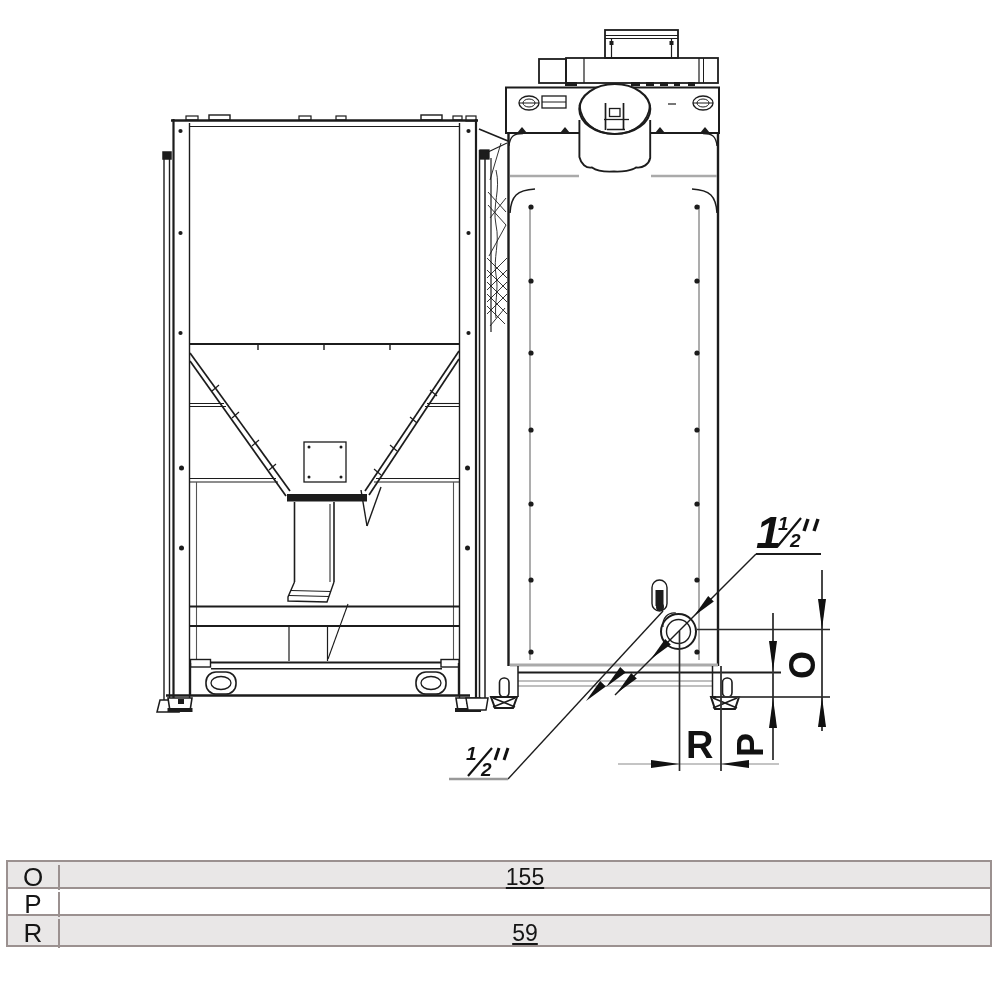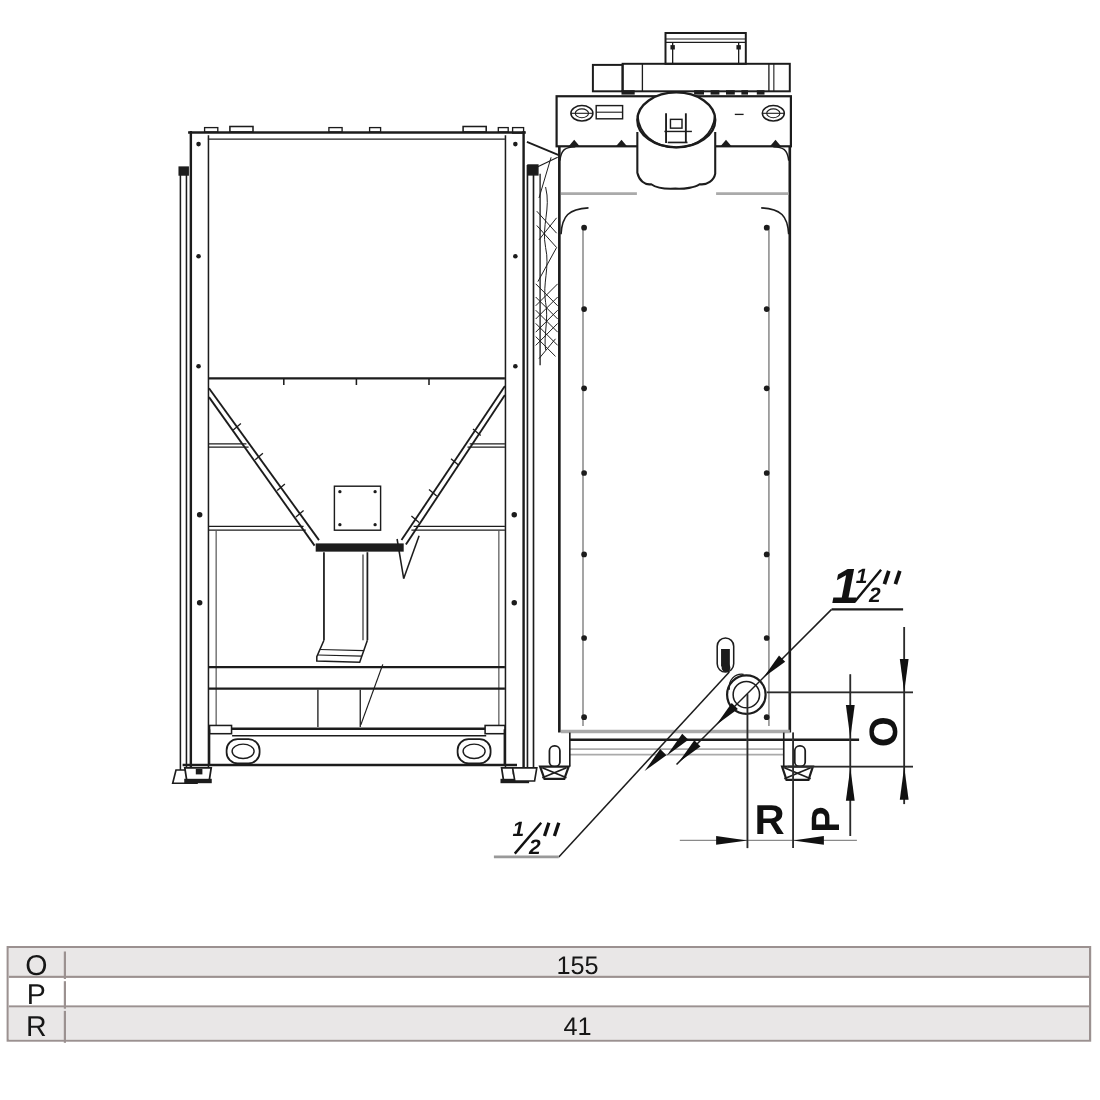--- a/index.html
+++ b/index.html
@@ -5,21 +5,21 @@
   html,body{margin:0;padding:0;background:#ffffff;width:1000px;height:1000px;overflow:hidden;}
   body{font-family:"Liberation Sans", sans-serif;position:relative;}
   #draw{position:absolute;left:0;top:0;}
   .tbl{position:absolute;left:6px;top:860px;width:982px;border:2px solid #9b9190;}
   .row{display:flex;}
   .r1{background:#e9e7e7;height:25px;}
   .r2{background:#ffffff;height:25px;border-top:2px solid #9b9190;border-bottom:2px solid #9b9190;}
   .r3{background:#e9e7e7;height:29px;}
   .c1{width:50px;border-right:2px solid #9b9190;display:flex;align-items:center;justify-content:center;
       font-size:26px;color:#161616;line-height:1;position:relative;top:2.5px;}
-  .c2{flex:1;display:flex;align-items:center;justify-content:center;font-size:23px;color:#161616;line-height:1;position:relative;top:2.5px;}
+  .c2{flex:1;display:flex;align-items:center;justify-content:center;font-size:23px;color:#161616;line-height:1;position:relative;top:2.5px;text-decoration:underline;}
 </style>
 </head>
 <body>
 <svg id="draw" width="1000" height="860" viewBox="0 0 1000 860" fill="none" stroke-linecap="butt">
 <g id="hopper" stroke="#1c1c1c" stroke-width="1.5">
 
   <line x1="171" y1="120.5" x2="478" y2="120.5" stroke-width="2.4"></line>
   <line x1="189" y1="126.5" x2="459" y2="126.5" stroke-width="1.2"></line>
   <rect x="186" y="116" width="12" height="4" stroke-width="1.2"></rect>
   <rect x="209" y="115" width="21" height="5" stroke-width="1.4"></rect>
@@ -352,15 +352,15 @@
 <div class="tbl">
   <div class="row r1">
       <div class="c1">O</div>
       <div class="c2">155</div>
     </div>
   <div class="row r2">
       <div class="c1">P</div>
     </div>
   <div class="row r3">
       <div class="c1">R</div>
-      <div class="c2">41</div>
+      <div class="c2">59</div>
     </div>
 </div>
 
 </body></html>

